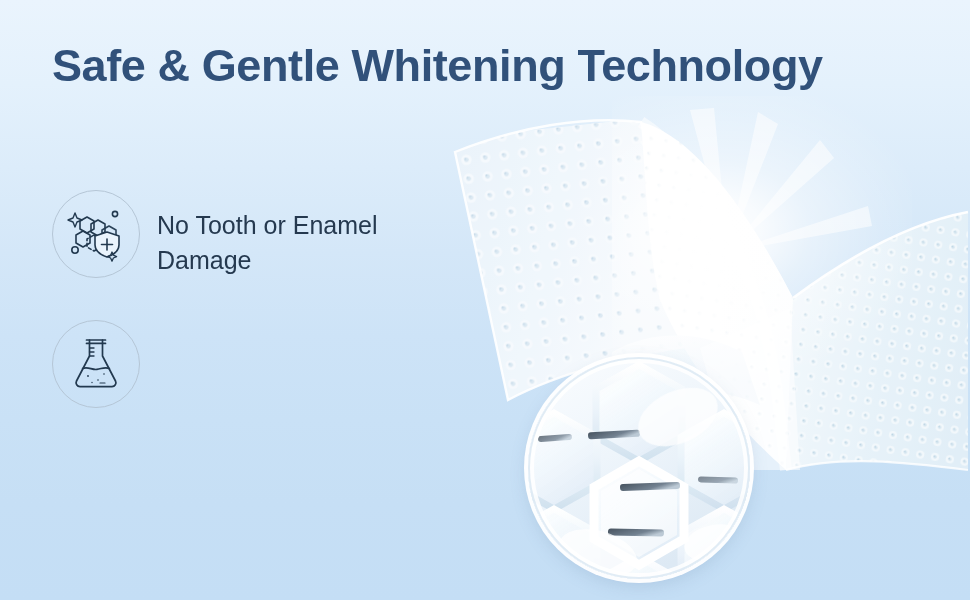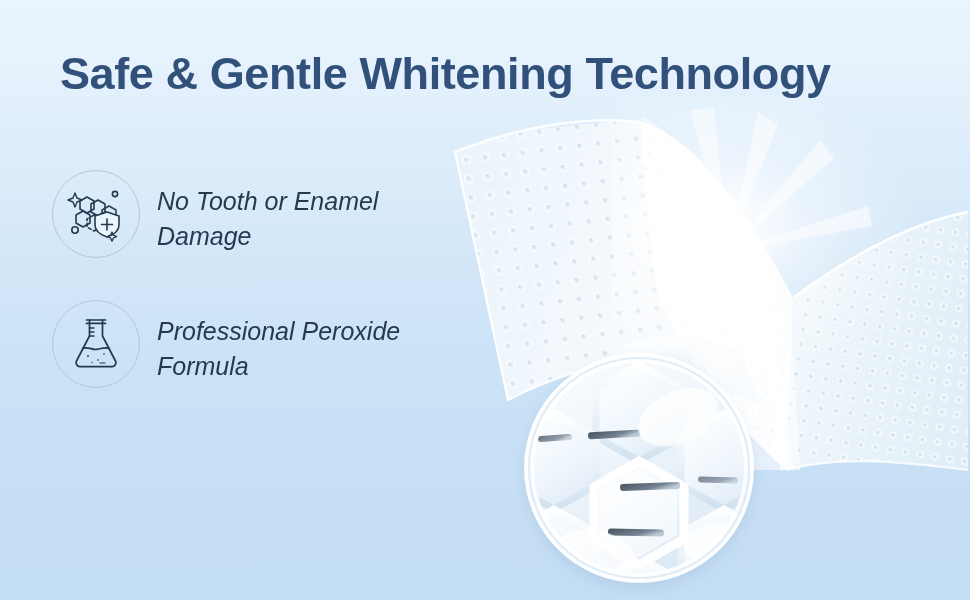--- a/index.html
+++ b/index.html
@@ -26,21 +26,21 @@
         #c6dff5 84%,
         #c4def5 100%);
   }
 
   
   .title {
     position: absolute;
     left: 52px;
     top: 36px;
     width: 880px;
-    margin: 8px;
+    margin: 0;
     font-size: 45px;
     line-height: 60px;
     font-weight: bold;
     letter-spacing: -0.4px;
     color: #31517a;
     white-space: nowrap;
     z-index: 30;
   }
 
   
@@ -48,22 +48,21 @@
     position: absolute;
     left: 52px;
     top: 148px;
     width: 400px;
     z-index: 30;
   }
   .feature {
     position: relative;
     height: 130px;
     display: flex;
-    align-items: center;
-    font-style: italic;
+    align-items: flex-end;
   }
   .feature-icon-ring {
     flex: 0 0 auto;
     width: 88px;
     height: 88px;
     border-radius: 50%;
     border: 1px solid #b5c6d6;
     display: flex;
     align-items: center;
     justify-content: center;
@@ -323,19 +322,18 @@
 
           <path d="M12.6,32.5 C18,30.2 22,34.2 27,33.4 C32,32.6 35,30.6 39.4,32.5"></path>
 
           <circle cx="18" cy="40" r="0.9" fill="#22394f" stroke="none"></circle>
           <circle cx="28" cy="44" r="0.8" fill="#22394f" stroke="none"></circle>
           <circle cx="34" cy="38" r="0.8" fill="#22394f" stroke="none"></circle>
           <circle cx="22" cy="46.5" r="0.7" fill="#22394f" stroke="none"></circle>
           <line x1="30" y1="47" x2="35" y2="47" stroke-width="1.2"></line>
         </svg>
       </div>
-      <div class="feature-text">Professional Peroxide Formula</div>
     </div>
 
 
   </div>
 
 </div>
 
 </body></html>

